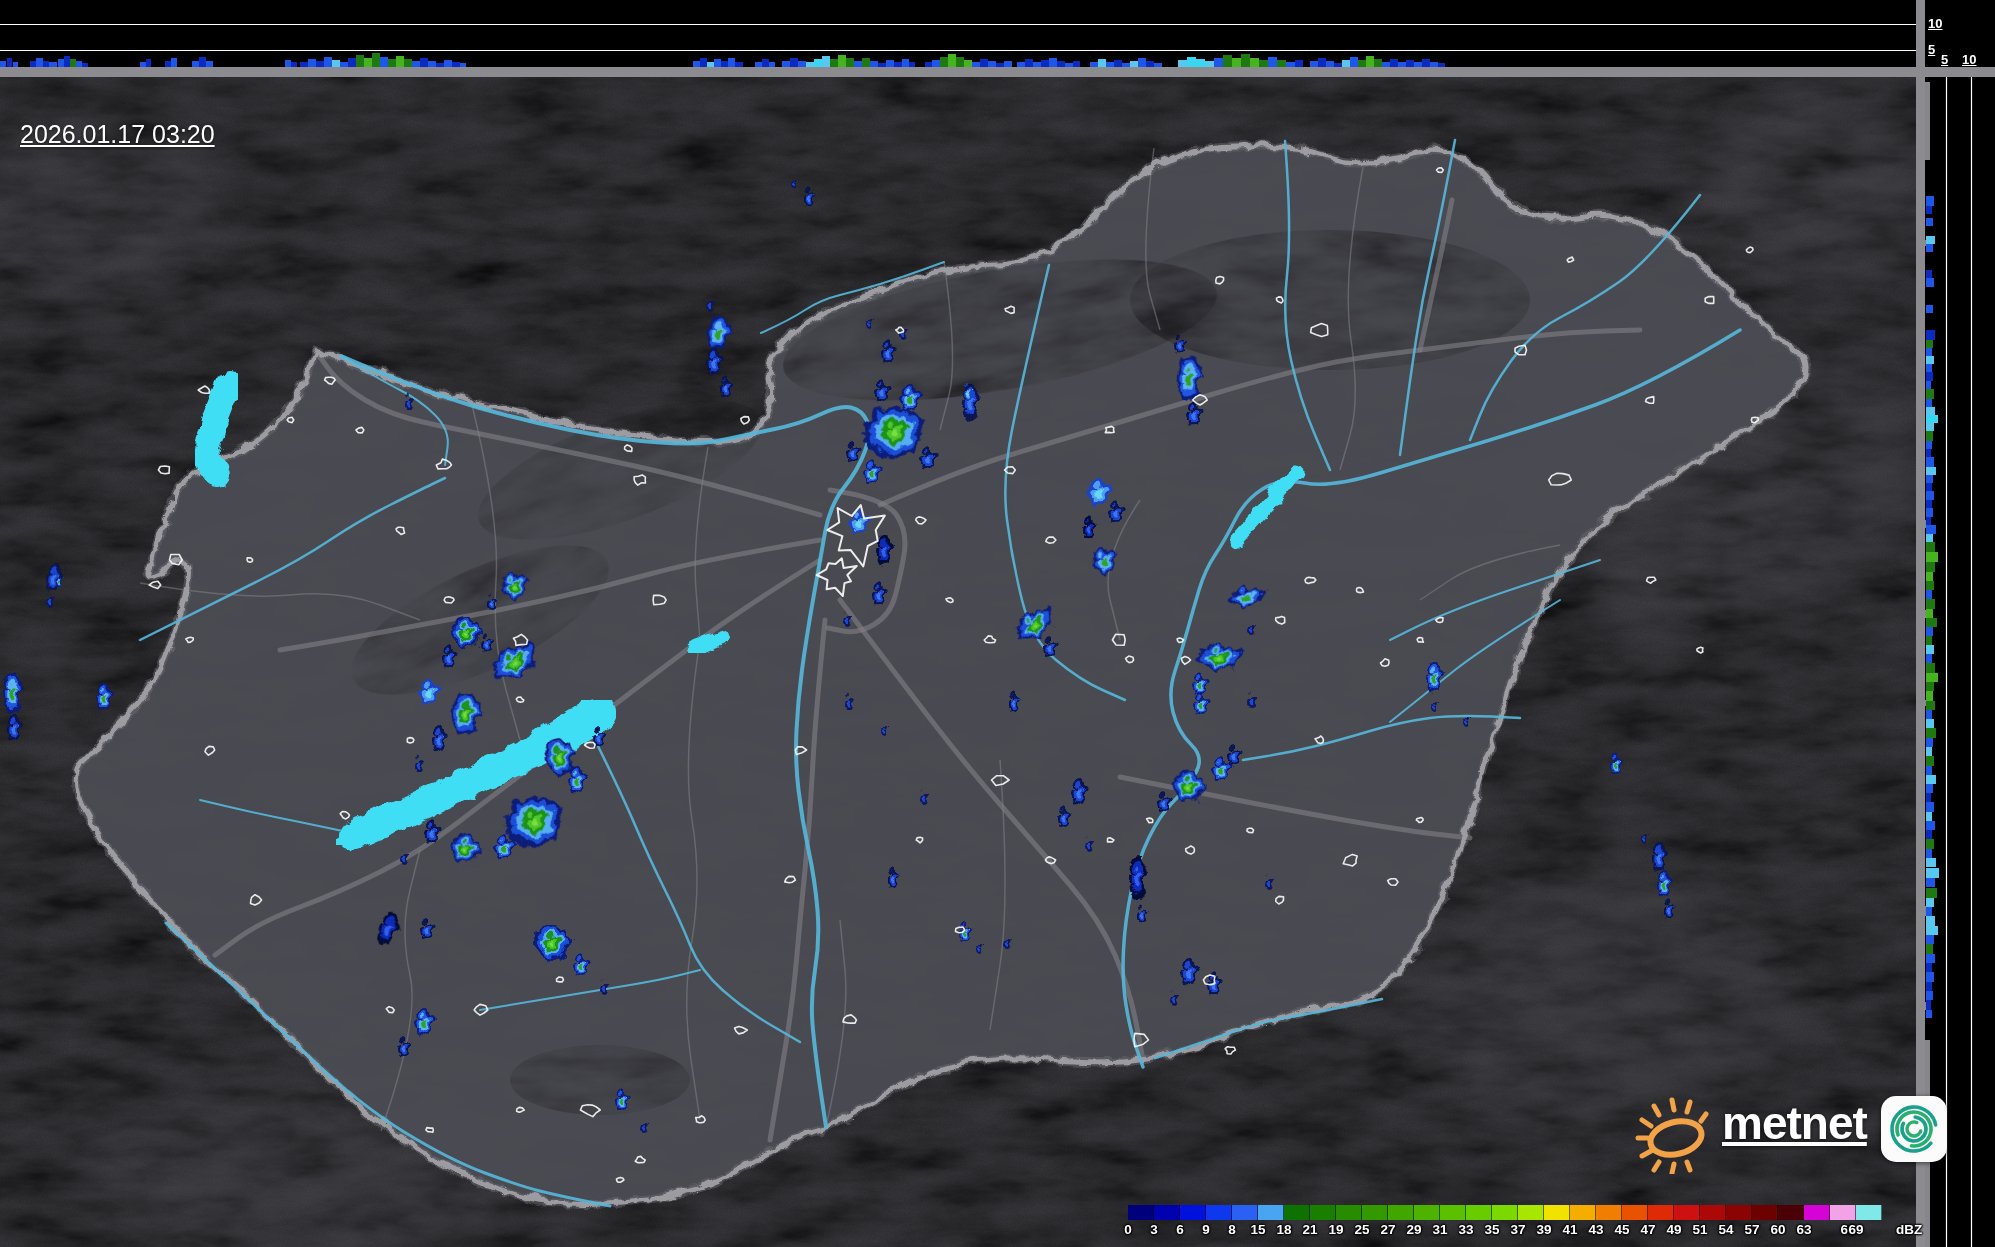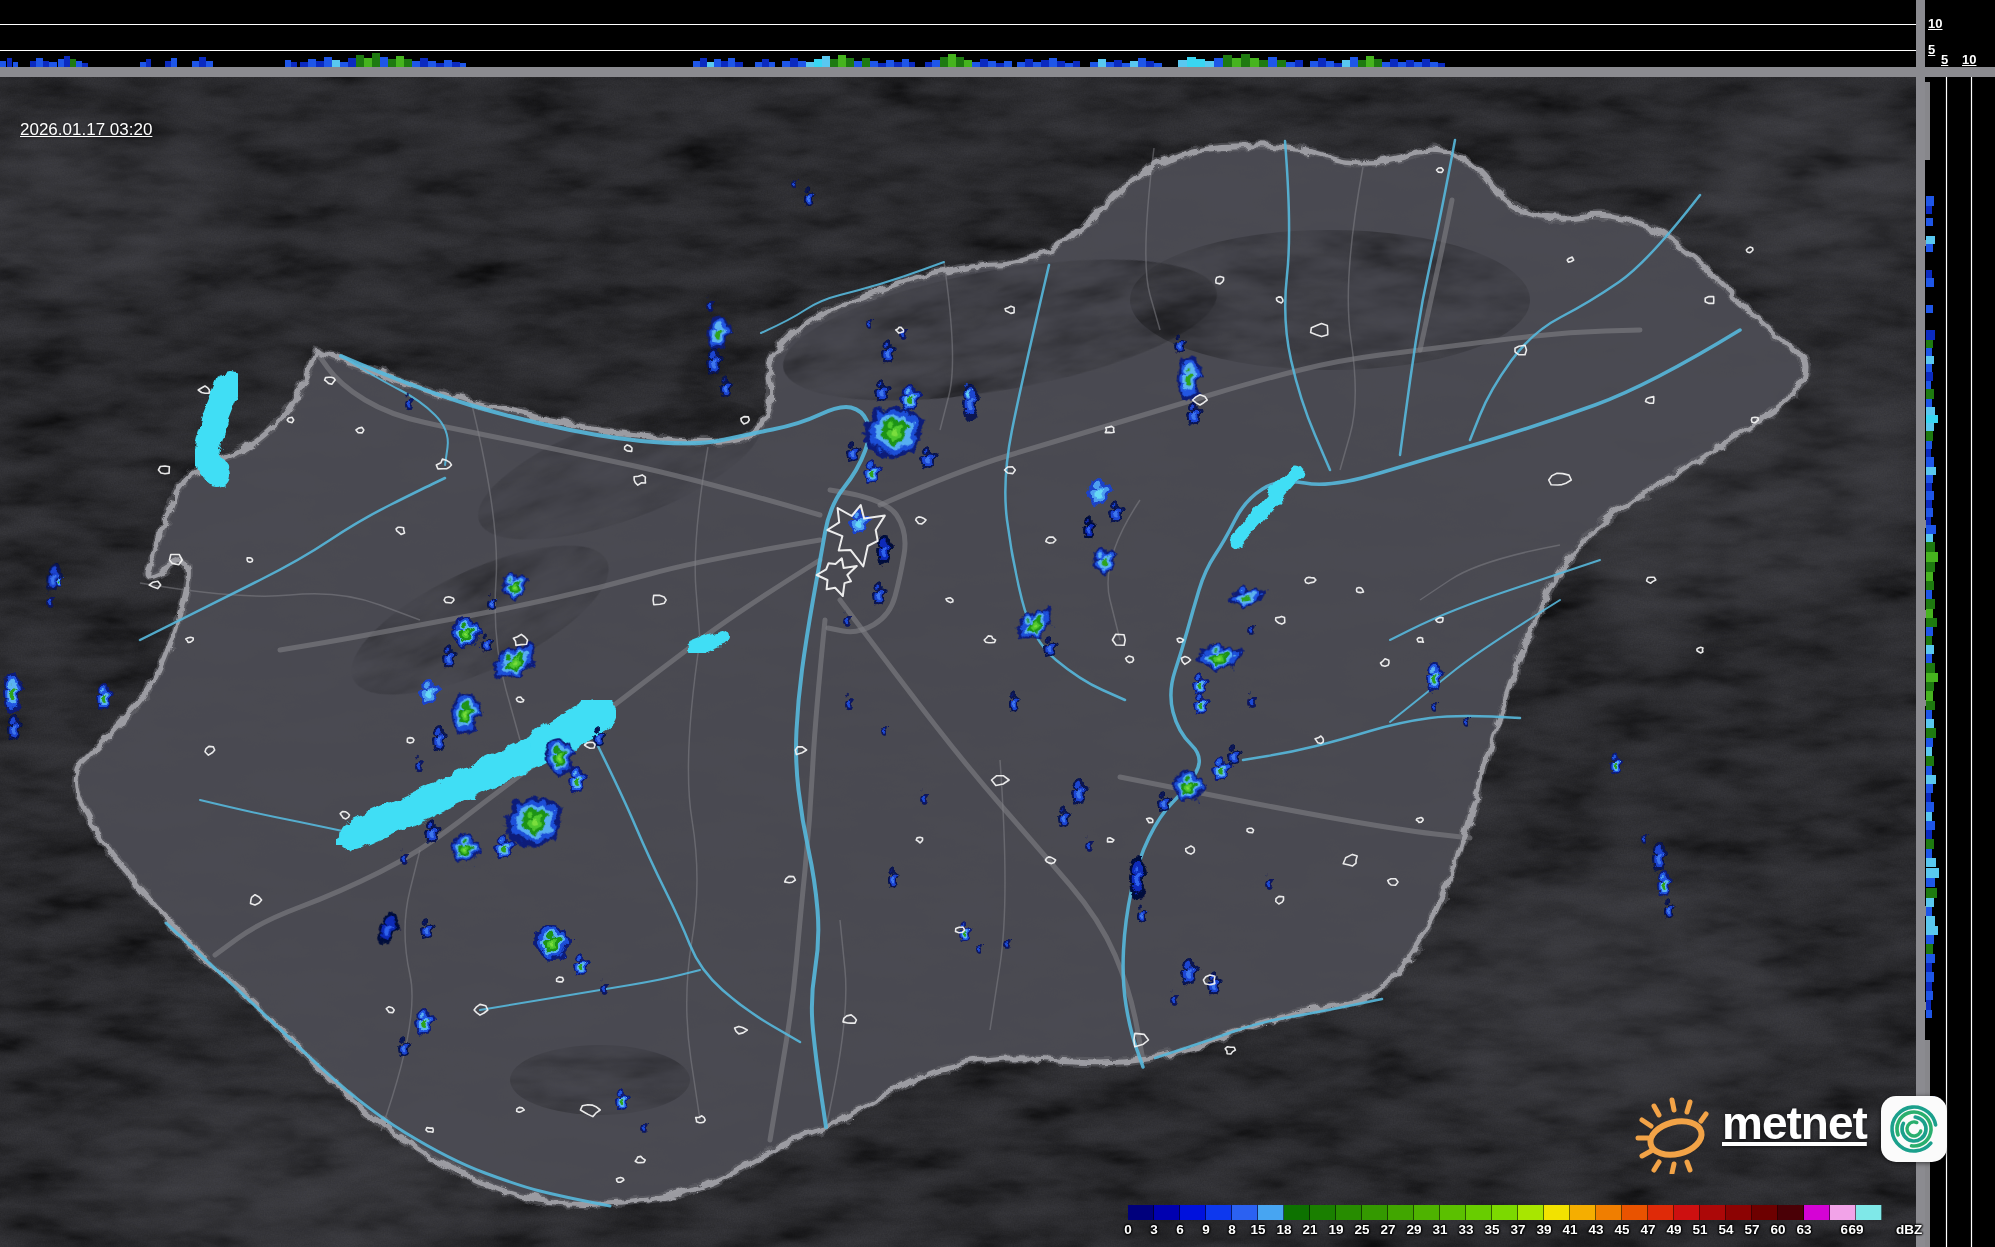--- a/index.html
+++ b/index.html
@@ -2,21 +2,21 @@
 <html><head>
 <meta charset="utf-8">
 <style>
   html,body{margin:0;padding:0;background:#000;}
   #app{position:relative;width:1995px;height:1247px;overflow:hidden;background:#000;
        font-family:"Liberation Sans",sans-serif;}
   #scene{position:absolute;left:0;top:0;}
   .ovl{position:absolute;color:#fff;text-decoration:underline;}
   #map-title{left:18px;top:76px;font-size:35px;font-weight:400;letter-spacing:.5px;
              text-shadow:0 1px 3px rgba(0,0,0,.6);}
-  #map-timestamp{left:20px;top:120px;font-size:17px;font-weight:400;
+  #map-timestamp{left:20px;top:120px;font-size:25px;font-weight:400;
              text-shadow:0 1px 3px rgba(0,0,0,.6);}
   .ax{font-size:13px;font-weight:bold;color:#fff;}
   #ax-top-10{left:1928px;top:16px;}
   #ax-top-5{left:1928px;top:42px;}
   #ax-right-5{left:1941px;top:52px;}
   #ax-right-10{left:1962px;top:52px;}
   #legend{left:1128px;top:1205px;width:820px;height:36px;}
   #legend-cells{display:flex;height:15px;width:754px;}
   #legend-cells div{height:15px;flex:0 0 26px;box-sizing:border-box;border-right:1px solid rgba(0,0,0,.55);}
   #legend-labels{position:relative;height:18px;width:820px;}

